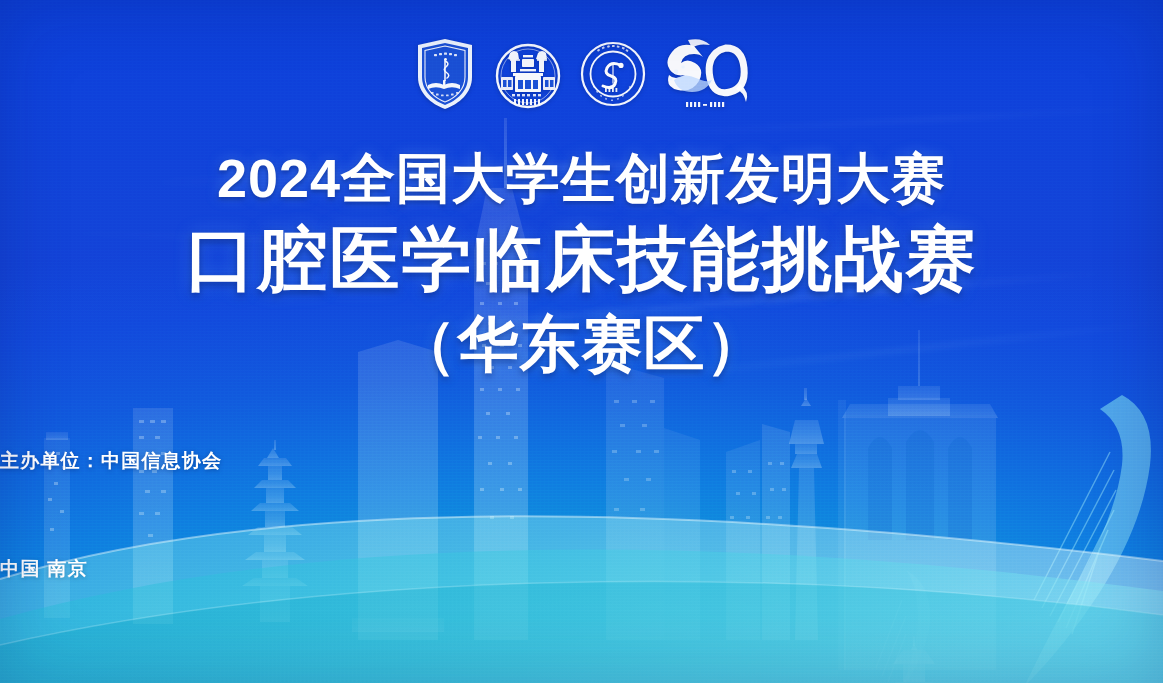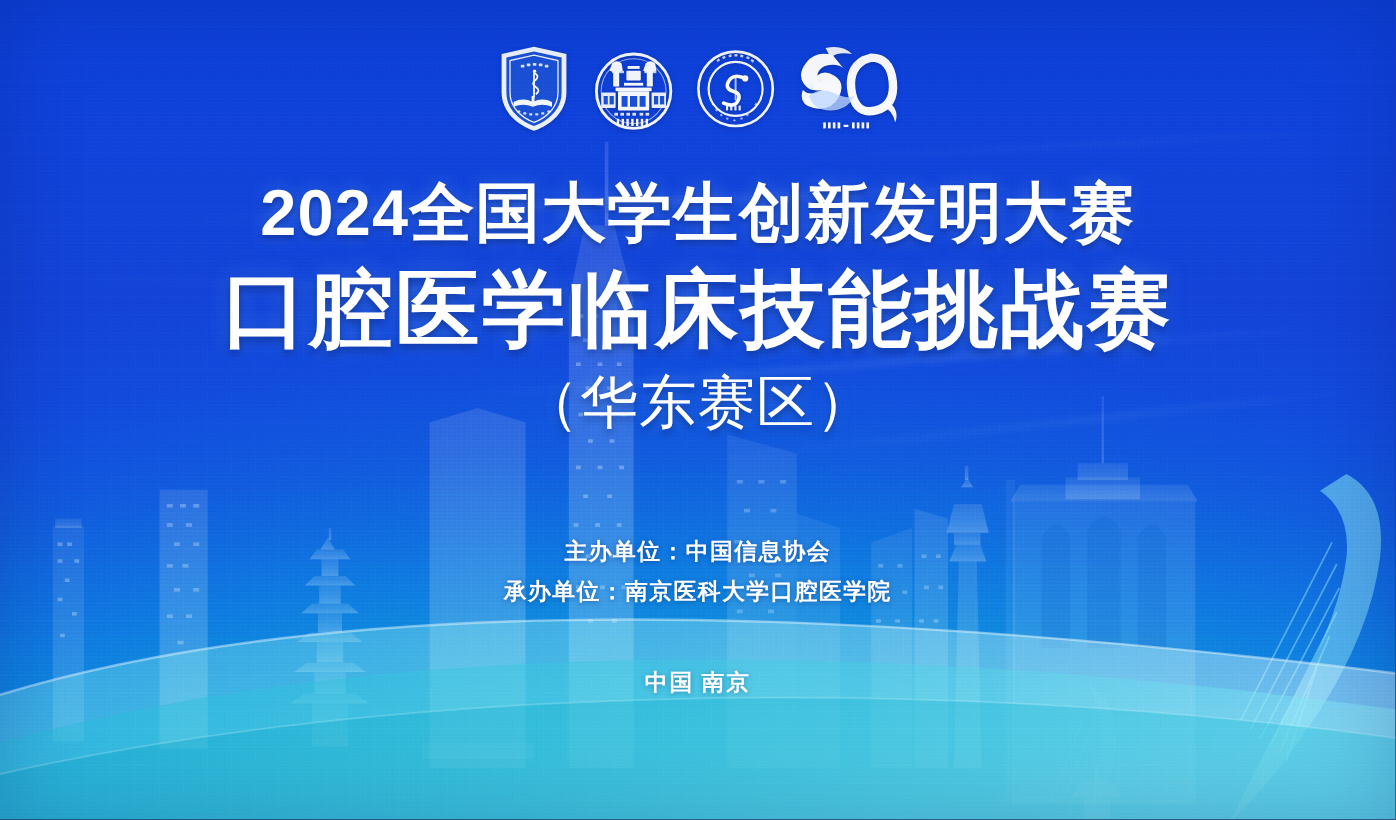--- a/index.html
+++ b/index.html
@@ -7,21 +7,21 @@
     margin: 0;
     padding: 0;
     background: #000;
   }
   #stage {
     position: relative;
     width: 1163px;
     height: 683px;
     overflow: hidden;
     font-family: "Liberation Serif", "DejaVu Serif", serif;
-    background: #3b82f6;
+    background: #d946ef;
   }
 
   
   .bg-base {
     position: absolute;
     inset: 0;
     background:
       radial-gradient(135% 85% at 50% 118%,
         #8fe4ef 0%,
         #3fc9e2 12%,
@@ -106,53 +106,51 @@
     line-height: 1.14;
     letter-spacing: 2px;
     color: #ffffff;
     margin-top: 12px;
     text-shadow:
       0 3px 7px rgba(3,30,110,0.55),
       0 0 18px rgba(120,200,255,0.30);
   }
   .t-line3 {
     font-family: "Liberation Serif", "DejaVu Serif", serif;
-    font-weight: 400;
-    font-size: 48px;
+    font-weight: 700;
+    font-size: 61px;
     line-height: 1.2;
     letter-spacing: 1px;
     color: #ffffff;
     margin-top: 8px;
     text-shadow:
       0 3px 6px rgba(3,30,110,0.5),
       0 0 14px rgba(120,200,255,0.28);
   }
 
   .org-block {
     position: absolute;
     top: 444px;
     left: 0; right: 0;
-    text-align: center;
     z-index: 7;
   }
   .org-line {
     font-family: "Liberation Serif", "DejaVu Serif", serif;
     font-weight: 700;
     font-size: 19px;
     letter-spacing: 1.2px;
     line-height: 1.75;
     color: #ffffff;
     text-shadow: 0 1px 4px rgba(3,40,110,0.5);
   }
 
   .place-block {
     position: absolute;
     top: 556px;
     left: 0; right: 0;
-    text-align: center;
     z-index: 7;
   }
   .place-city {
     font-family: "Liberation Serif", "DejaVu Serif", serif;
     font-weight: 700;
     font-size: 19px;
     letter-spacing: 1.5px;
     color: #ffffff;
     text-shadow: 0 1px 4px rgba(3,60,110,0.40);
   }
@@ -592,21 +590,20 @@
   </div>
 
   <div class="text-stack">
     <div class="t-line1">2024全国大学生创新发明大赛</div>
     <div class="t-line2">口腔医学临床技能挑战赛</div>
     <div class="t-line3">（华东赛区）</div>
   </div>
 
   <div class="org-block">
     <div class="org-line">主办单位：中国信息协会</div>
-    <div class="org-line">承办单位：南京医科大学口腔医学院</div>
   </div>
 
   <div class="place-block">
     <div class="place-city">中国 南京</div>
   </div>
 
   <div class="grain"></div>
   <div class="vignette"></div>
 </div>
 

